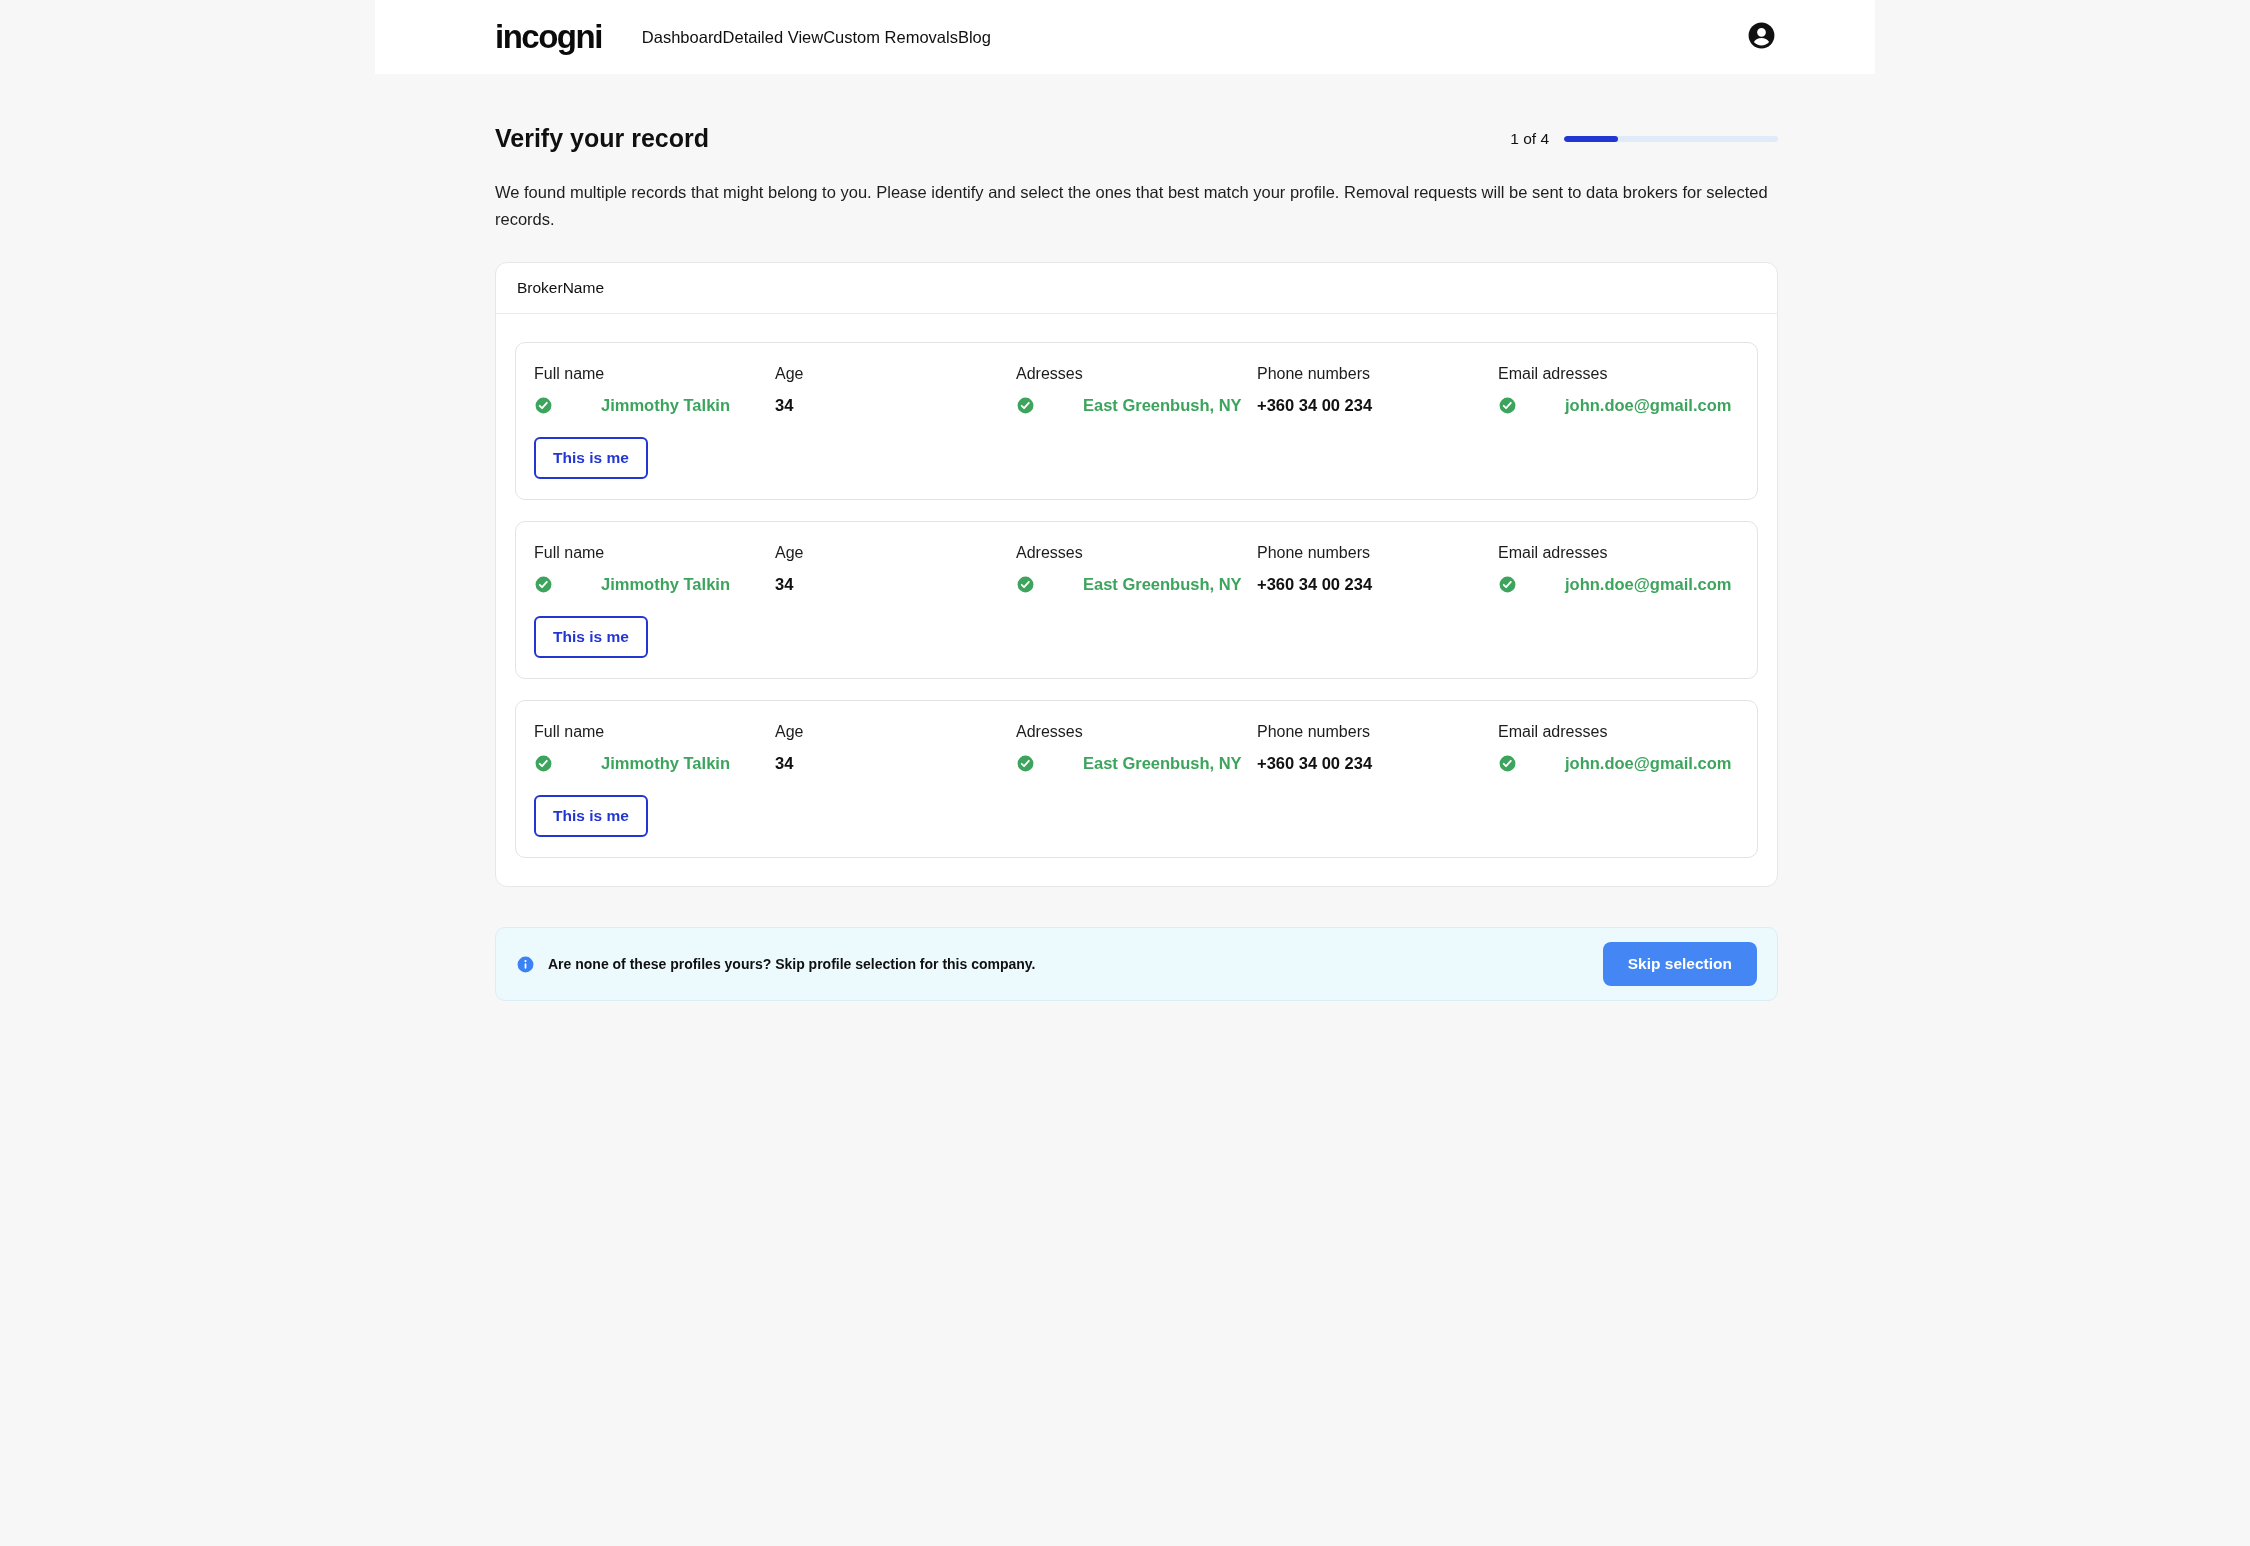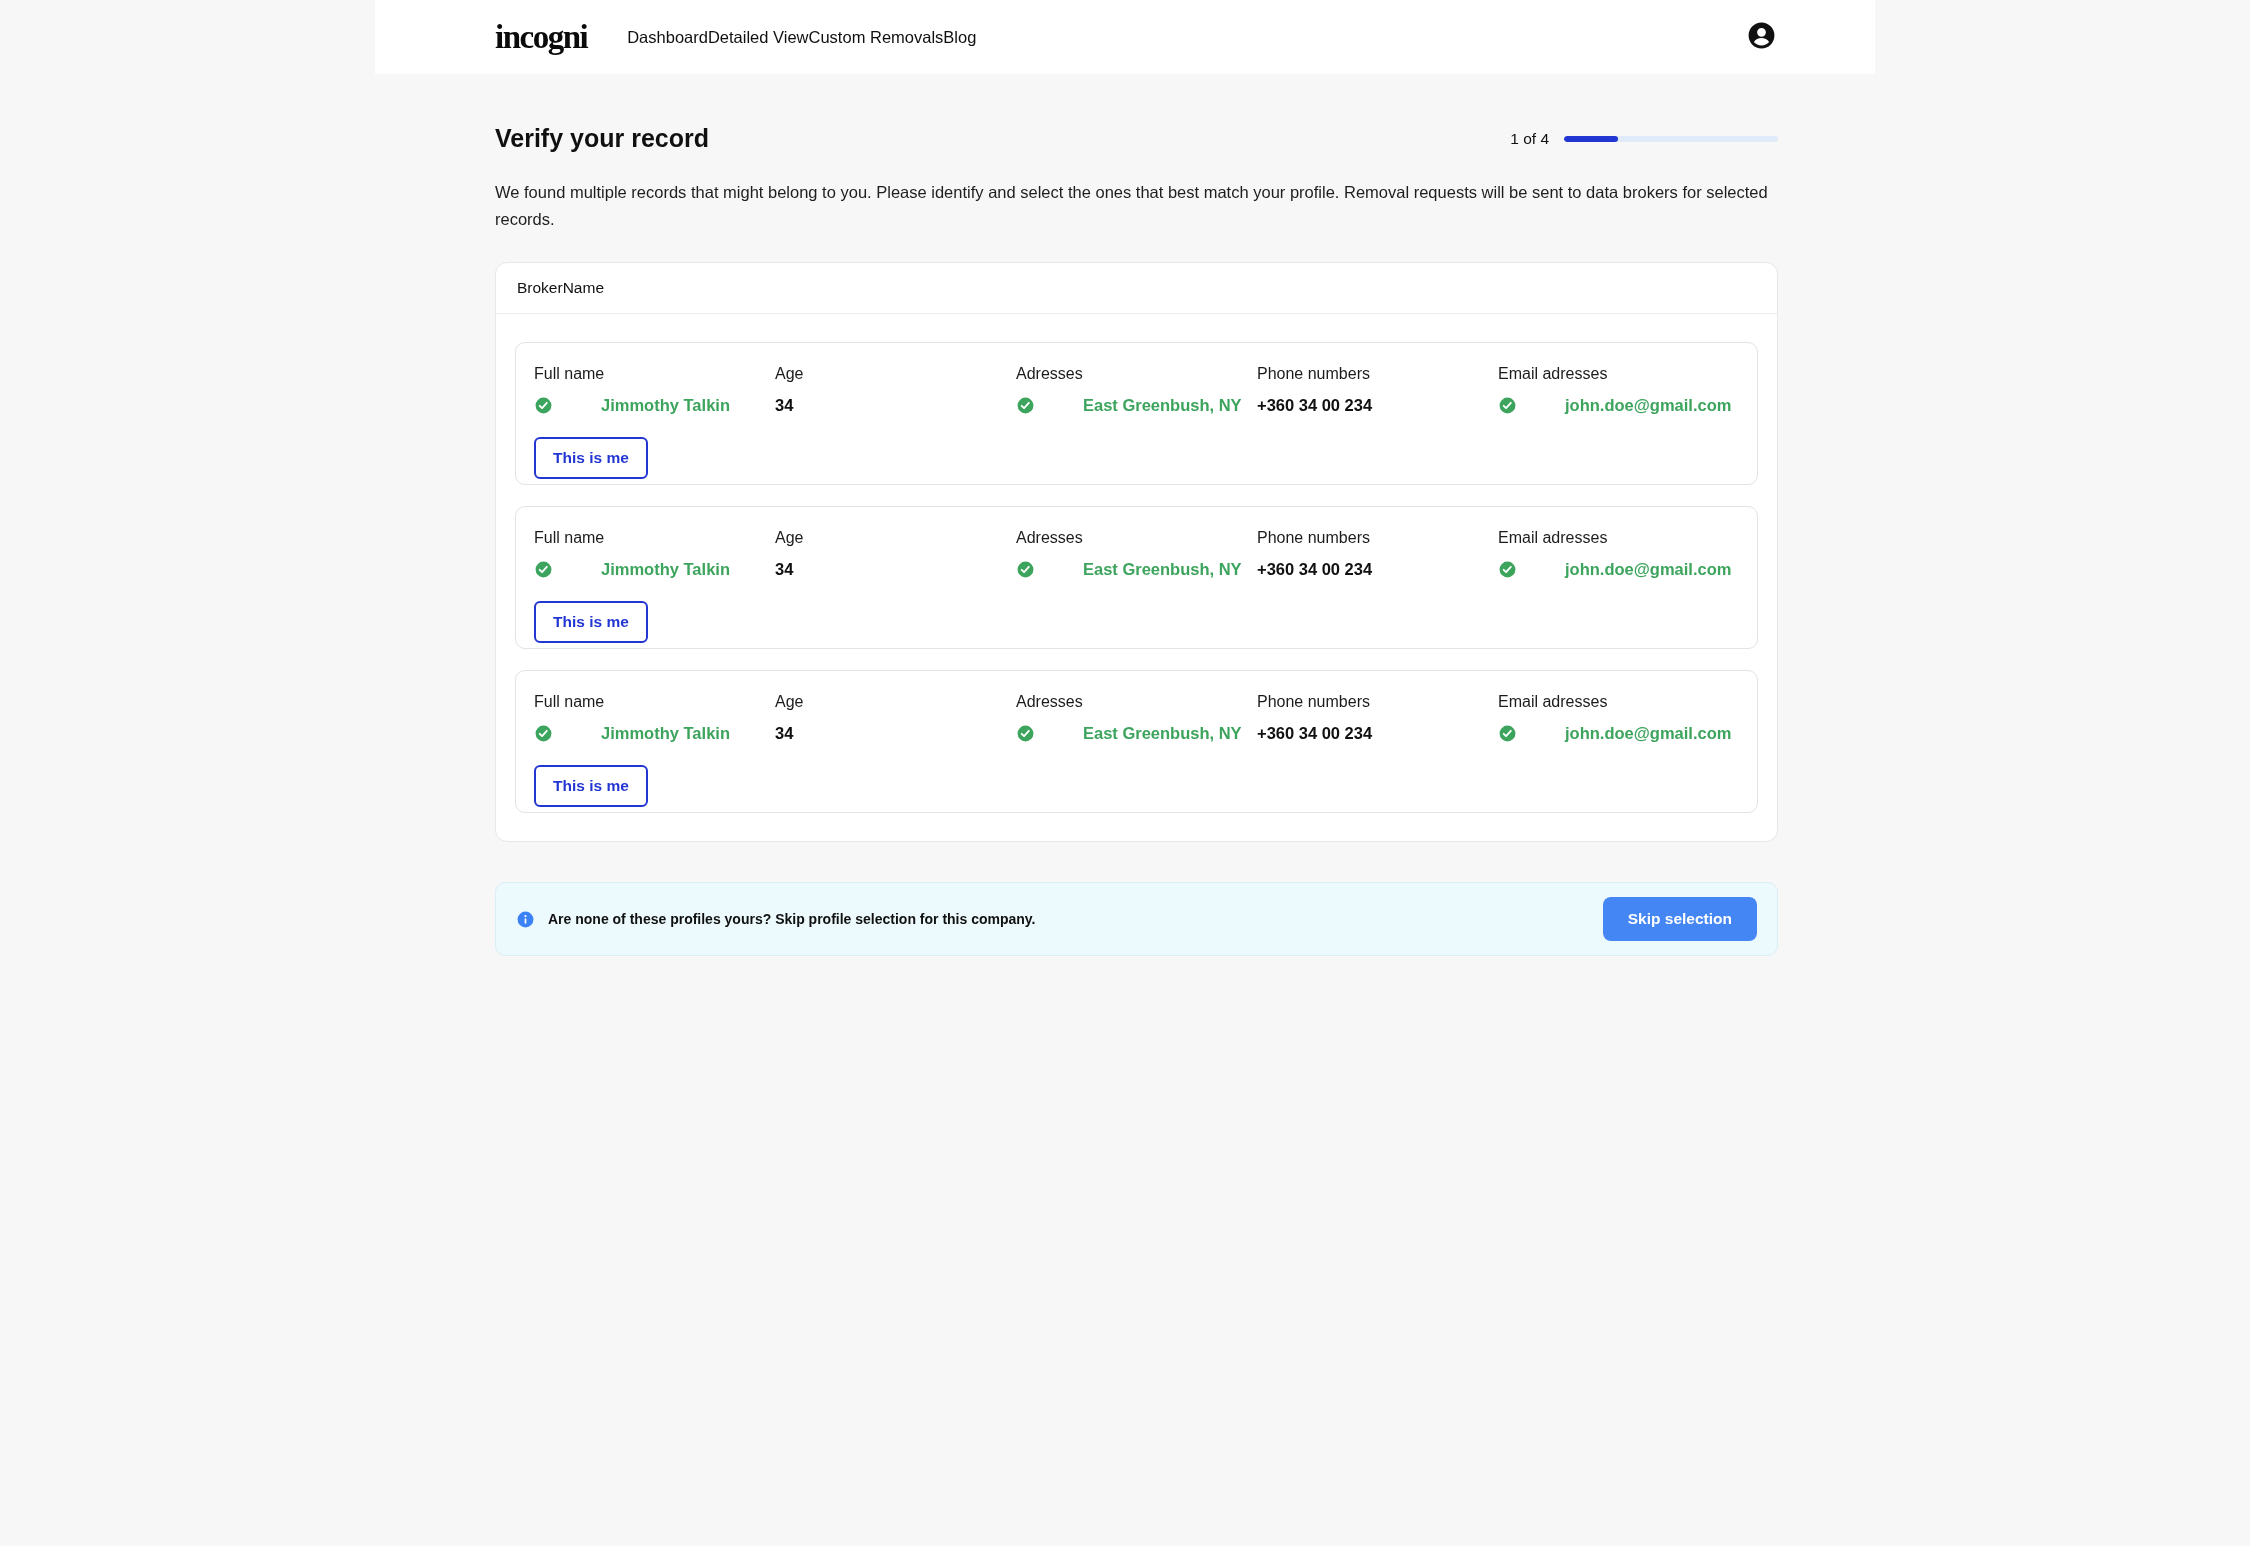--- a/index.html
+++ b/index.html
@@ -2,41 +2,41 @@
 <html><head>
 <meta charset="utf-8">
 <style>
   * { box-sizing: border-box; }
   html, body { margin: 0; padding: 0; background: #f7f7f8; }
   body { font-family: "Liberation Sans", "DejaVu Sans", sans-serif; color: #111; }
   .page { width: 1500px; margin: 0 auto; min-height: 1031px; background: #f7f7f8; padding-bottom: 40px; }
 
   
   .navbar { background: #fff; height: 74px; display: flex; align-items: center; padding: 0 98px 0 120px; }
-  .logo { font-size: 33px; font-weight: 800; letter-spacing: -1.5px; color: #0b0b0b; cursor: pointer; font-family: Liberation Serif, serif; }
+  .logo { font-size: 33px; font-weight: 800; letter-spacing: -1.5px; color: #0b0b0b; cursor: pointer; }
   .nav-links { display: flex; margin-left: 40px; }
   .nav-link { font-size: 16.5px; color: #101010; text-decoration: none; cursor: pointer; }
   .avatar-btn { margin-left: auto; background: none; border: none; padding: 0; cursor: pointer; display: flex; align-items: center; }
 
   
   .main { padding: 0 97px 0 120px; }
   .header-row { display: flex; justify-content: space-between; align-items: center; margin-top: 50px; }
   h1.page-title { font-size: 25px; font-weight: 700; margin: 0; color: #101010; }
   .progress-wrap { display: flex; align-items: center; gap: 15px; }
   .progress-label { font-size: 15.5px; color: #111; }
   .progress-track { width: 214px; height: 6px; border-radius: 4px; background: #e0eaf8; overflow: hidden; }
   .progress-fill { height: 100%; width: 25%; background: #2236d2; border-radius: 4px; }
   .description { margin-top: 26px; font-size: 16.5px; line-height: 1.62; color: #1e1e1e; max-width: 1283px; }
 
   
   .broker-card { margin-top: 30px; background: #fff; border: 1px solid #e7e7ea; border-radius: 12px; }
   .broker-header { padding: 16px 21px; font-size: 15.5px; color: #111; border-bottom: 1px solid #ececef; }
   .broker-body { padding: 28px 19px; }
 
-  .record-card { border: 1px solid #e3e3e7; border-radius: 10px; padding: 22px 18px 5px; background: #fff; }
+  .record-card { border: 1px solid #e3e3e7; border-radius: 10px; padding: 22px 18px 20px; background: #fff; }
   .record-card + .record-card { margin-top: 21px; }
   .record-grid { display: grid; grid-template-columns: repeat(5, 1fr); }
   .field-label { font-size: 16px; color: #1c1c1c; }
   .field-value { margin-top: 13px; display: flex; align-items: center; gap: 8px; font-size: 16.5px; font-weight: 700; color: #111; white-space: nowrap; }
   .field-value.green { color: #3ca45c; gap: 48px; }
   .check-icon { display: inline-flex; flex: 0 0 auto; }
   .this-is-me { margin-top: 22px; padding: 10px 17px; font-size: 15.5px; font-weight: 700; color: #2236d2; border: 2px solid #2236d2; border-radius: 6px; background: #fff; cursor: pointer; font-family: inherit; }
 
   
   .info-banner { margin-top: 40px; background: #ecf9fd; border: 1px solid #daeef6; border-radius: 10px; padding: 14px 20px; display: flex; align-items: center; }

